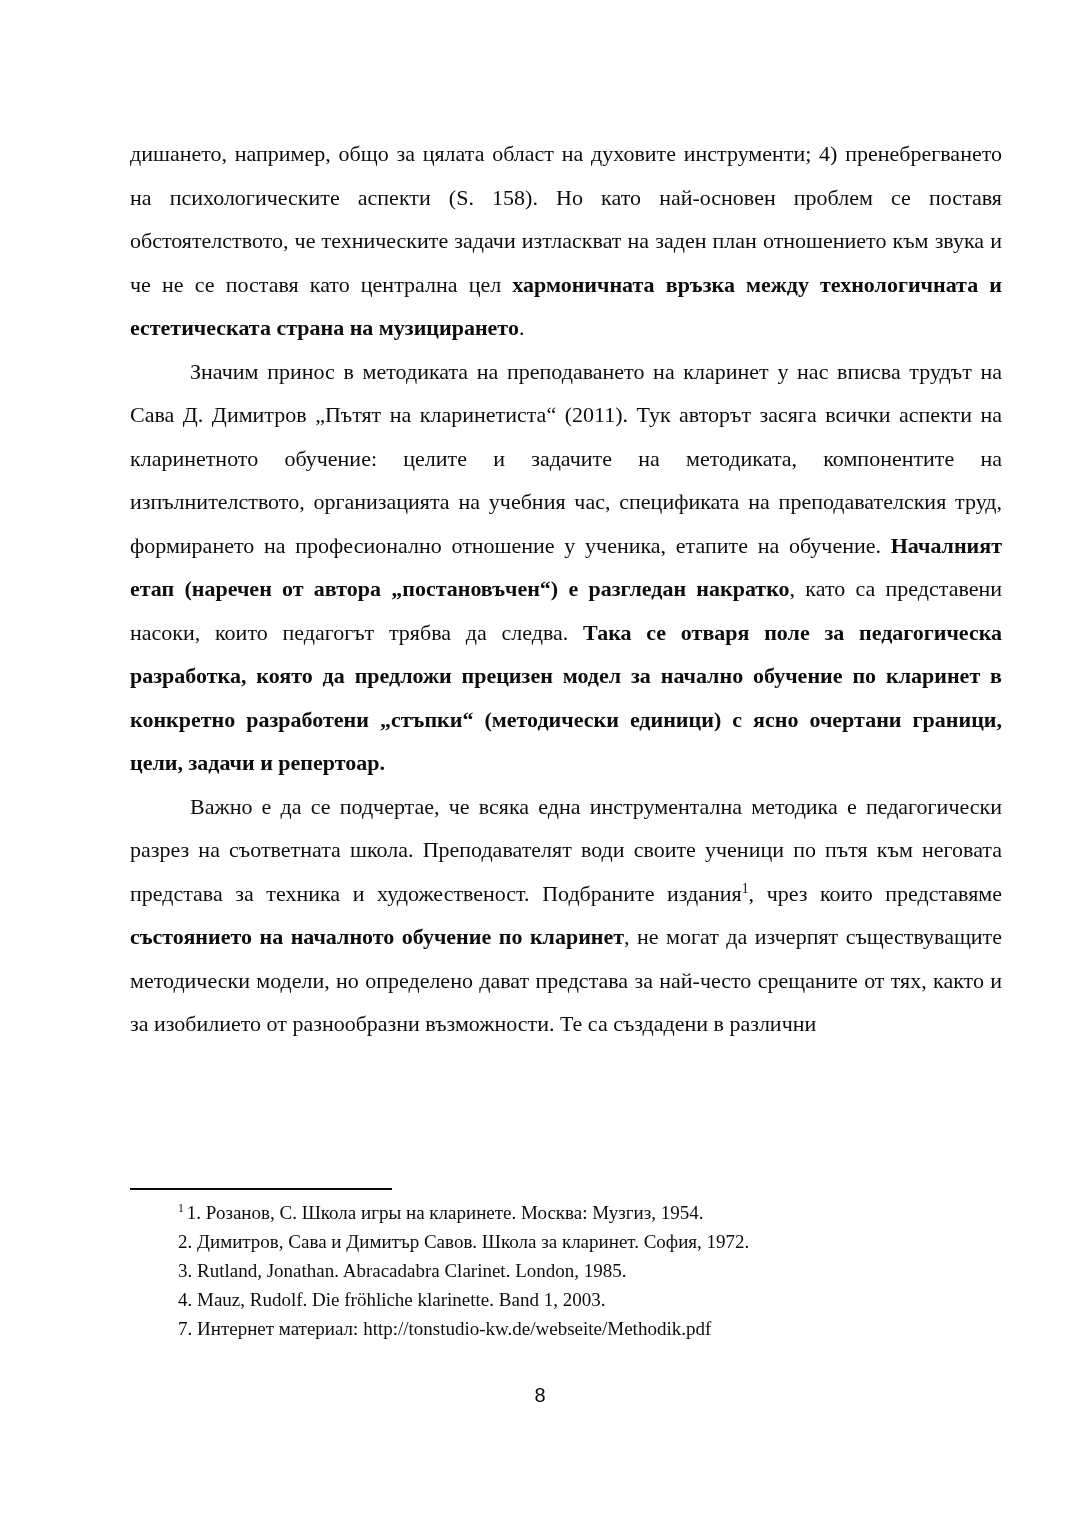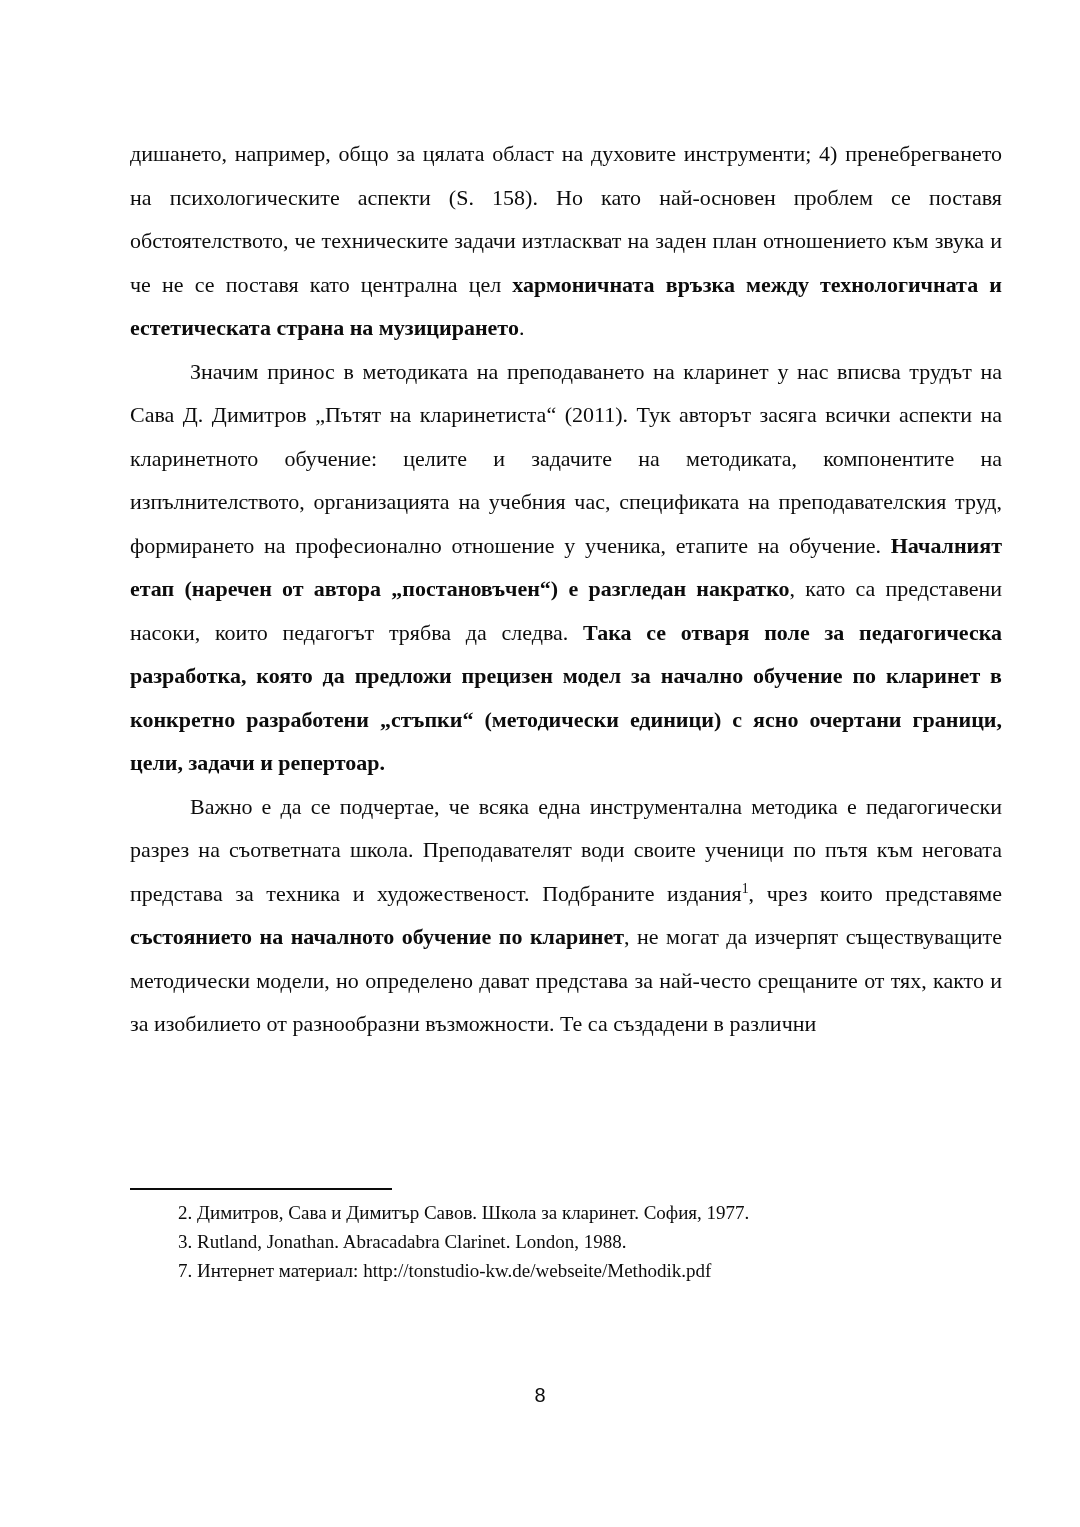--- a/index.html
+++ b/index.html
@@ -67,21 +67,23 @@
 
   <div class="body-text">
       <p class="para"><span>дишането, например, общо за цялата област на духовите инструменти; 4) пренебрегването на психологическите аспекти (S. 158). Но като най-основен проблем се поставя обстоятелството, че техническите задачи изтласкват на заден план отношението към звука и че не се поставя като централна цел </span><span class="bold">хармоничната връзка между технологичната и естетическата страна на музицирането</span><span>.</span></p>
       <p class="para indent"><span>Значим принос в методиката на преподаването на кларинет у нас вписва трудът на Сава Д. Димитров „Пътят на кларинетиста“ (2011). Тук авторът засяга всички аспекти на кларинетното обучение: целите и задачите на методиката, компонентите на изпълнителството, организацията на учебния час, спецификата на преподавателския труд, формирането на професионално отношение у ученика, етапите на обучение. </span><span class="bold">Началният етап (наречен от автора „постановъчен“) е разгледан накратко</span><span>, като са представени насоки, които педагогът трябва да следва. </span><span class="bold">Така се отваря поле за педагогическа разработка, която да предложи прецизен модел за начално обучение по кларинет в конкретно разработени „стъпки“ (методически единици) с ясно очертани граници, цели, задачи и репертоар.</span></p>
       <p class="para indent"><span>Важно е да се подчертае, че всяка една инструментална методика е педагогически разрез на съответната школа. Преподавателят води своите ученици по пътя към неговата представа за техника и художественост. Подбраните издания</span><sup>1</sup><span>, чрез които представяме </span><span class="bold">състоянието на началното обучение по кларинет</span><span>, не могат да изчерпят съществуващите методически модели, но определено дават представа за най-често срещаните от тях, както и за изобилието от разнообразни възможности. Те са създадени в различни</span></p>
     </div>
 
   <div class="footnotes">
     <div class="footnote-rule"></div>
     <div>
-        <div class="footnote-line">2. Димитров, Сава и Димитър Савов. Школа за кларинет. София, 1977.</div>
-        <div class="footnote-line">3. Rutland, Jonathan. Abracadabra Clarinet. London, 1988.</div>
+        <div class="footnote-line"><sup>1 </sup>1. Розанов, С. Школа игры на кларинете. Москва: Музгиз, 1954.</div>
+        <div class="footnote-line">2. Димитров, Сава и Димитър Савов. Школа за кларинет. София, 1972.</div>
+        <div class="footnote-line">3. Rutland, Jonathan. Abracadabra Clarinet. London, 1985.</div>
+        <div class="footnote-line">4. Mauz, Rudolf. Die fröhliche klarinette. Band 1, 2003.</div>
         <div class="footnote-line">7. Интернет материал: http://tonstudio-kw.de/webseite/Methodik.pdf</div>
       </div>
   </div>
 
   <div class="page-number">8</div>
 
 </div>
 
 </body></html>

